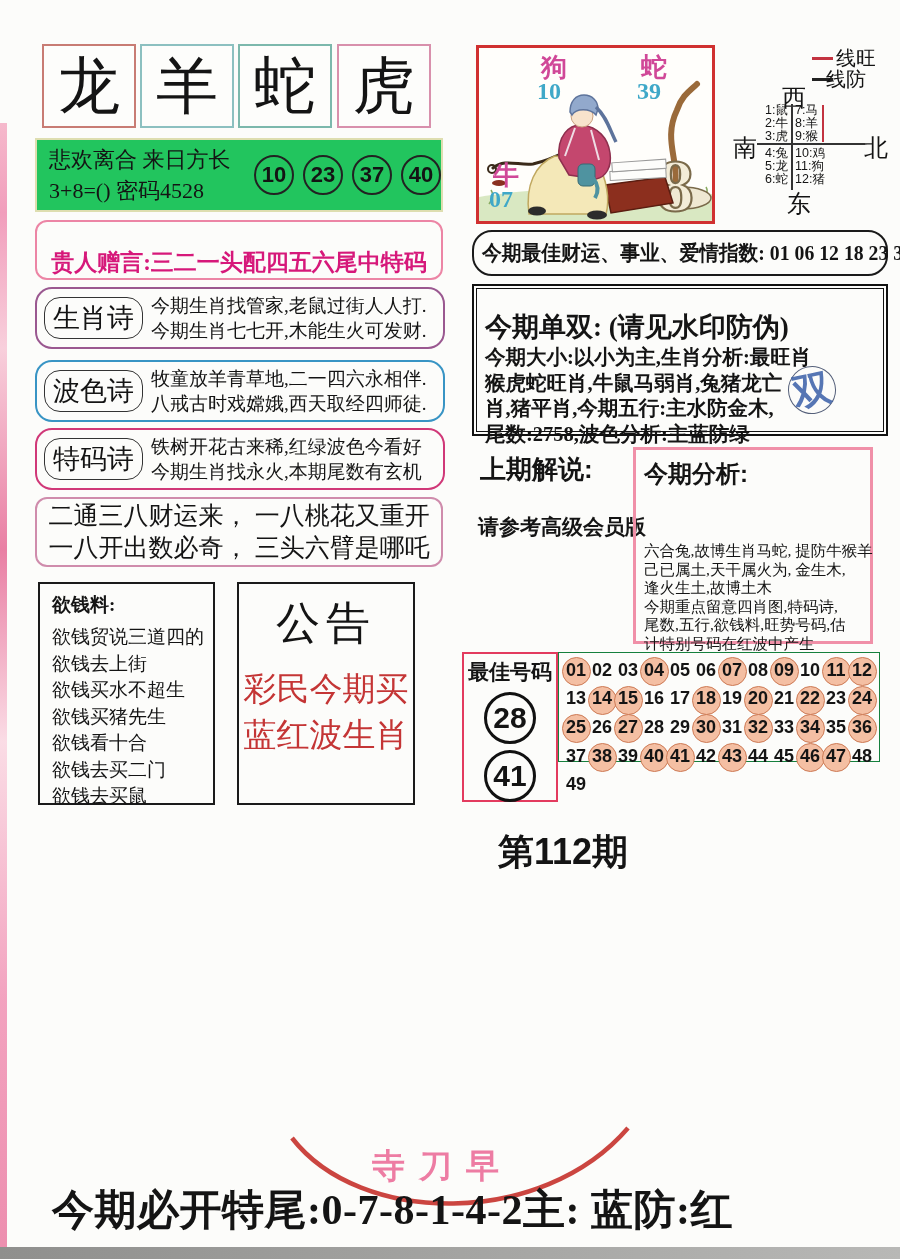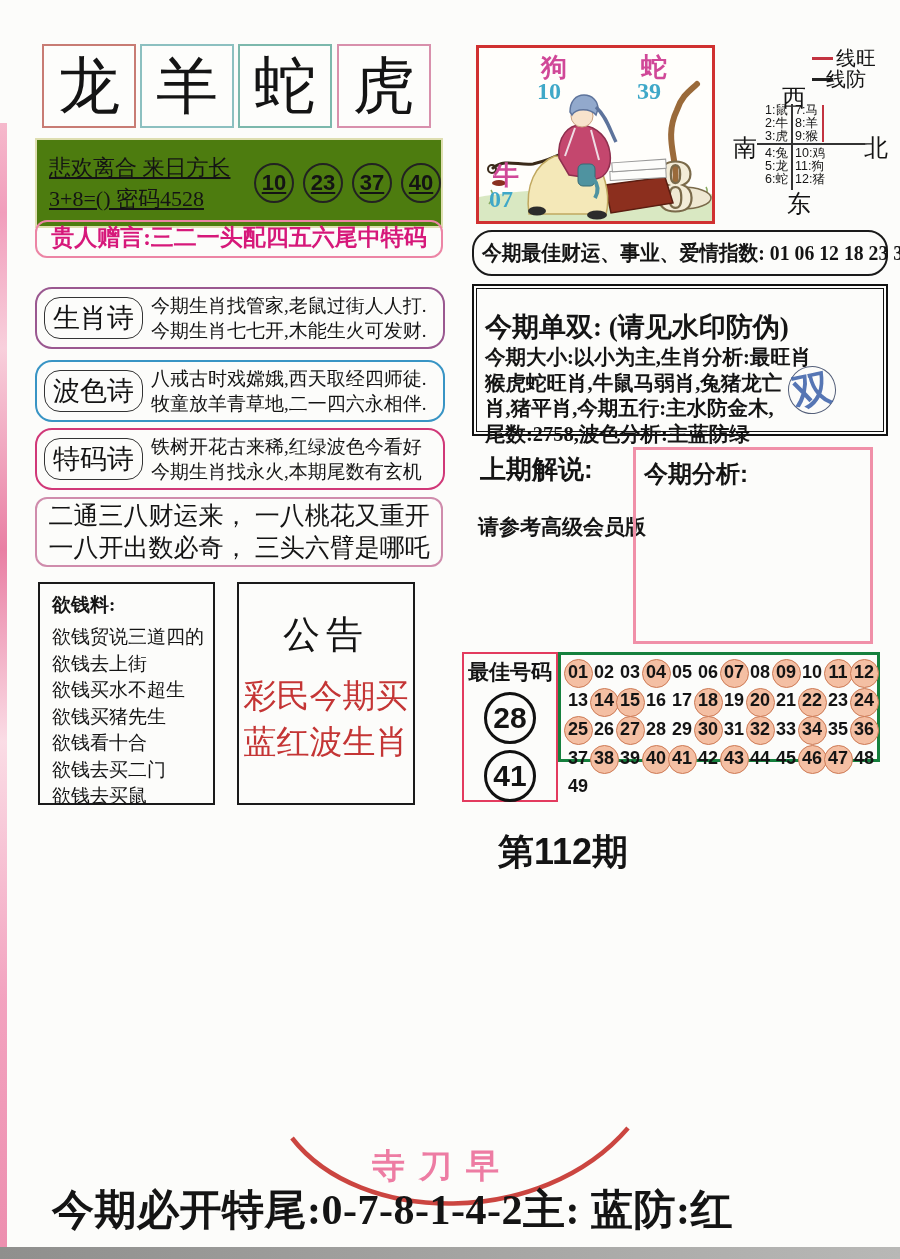--- a/index.html
+++ b/index.html
@@ -10,45 +10,45 @@
   
   .left-strip { position:absolute; left:0; top:123px; width:7px; height:1125px;
     background:linear-gradient(to bottom,#f4a8c0 0%,#ee86ac 8%,#f7c4d4 20%,#e4608e 38%,
       #fad4e0 55%,#f08cb0 78%,#e9739c 100%); opacity:.8; }
   .bottom-strip { position:absolute; left:0; bottom:0; width:900px; height:12px;
     background:linear-gradient(to right,#8f8f8d,#b8b8b6); }
 
   
   .zbox { position:absolute; top:44px; width:94px; height:84px; border:2.5px solid #888;
     display:flex; align-items:center; justify-content:center; font-size:62px; background:#fdfdfb; }
-  .riddle { position:absolute; left:35px; top:138px; width:408px; height:90px;
-    border:2px solid #dedeb0; background:#4d7c0f; display:flex; align-items:center;text-decoration:underline; }
+  .riddle { position:absolute; left:35px; top:138px; width:408px; height:74px;
+    border:2px solid #dedeb0; background:#22c55e; display:flex; align-items:center; }
   .riddle-text { padding-left:12px; width:218px; font-size:22px; line-height:31px; white-space:nowrap; }
   .riddle-nums { display:flex; gap:9px; }
   .rnum { width:40px; height:40px; border:2px solid #222; border-radius:50%;
     display:flex; align-items:center; justify-content:center; font-size:22px; font-weight:bold;
     font-family:"Liberation Sans", sans-serif; }
-  .noble { position:absolute; left:35px; top:220px; width:408px; height:38px;
-    border:2.5px solid #ec85a5; border-radius:12px; display:flex; align-items:flex-start; justify-content:center;
+  .noble { position:absolute; left:35px; top:220px; width:408px; height:60px;
+    border:2.5px solid #ec85a5; border-radius:12px; display:flex; align-items:flex-end; justify-content:center;
     font-size:23px; font-weight:bold; color:var(--accent-magenta,#d6187a); white-space:nowrap; }
   .poem { position:absolute; left:35px; width:410px; height:62px; border:2.5px solid #888;
     border-radius:17px; display:flex; align-items:center; }
   .poem-label { margin-left:7px; border:1.5px solid #333; border-radius:16px; padding:2px 8px;
     font-size:27px; white-space:nowrap; }
   .poem-body { margin-left:8px; font-size:19px; line-height:25px; white-space:nowrap; }
   .couplet { position:absolute; left:35px; top:497px; width:408px; height:70px;
     border:2.5px solid #cf8cac; border-radius:12px; display:flex; flex-direction:column;
     align-items:center; justify-content:center; font-size:25px; line-height:32px; white-space:nowrap; }
   .yuqian { position:absolute; left:38px; top:582px; width:177px; height:223px;
     border:2.5px solid #1a1a1a; padding:8px 0 0 12px; }
   .yuqian-title { font-size:19px; font-weight:bold; margin-bottom:6px; }
   .yuqian-item { font-size:19px; line-height:26.5px; white-space:nowrap; }
   .gonggao { position:absolute; left:237px; top:582px; width:178px; height:223px;
     border:2.5px solid #1a1a1a; text-align:center; }
-  .gonggao-title { font-size:37px; margin-top:26px; letter-spacing:6px; }
+  .gonggao-title { font-size:44px; margin-top:10px; letter-spacing:6px; }
   .gonggao-line { font-size:33px; color:var(--red-text,#c43535); line-height:44px; margin-top:14px; }
   .gonggao-line + .gonggao-line { margin-top:2px; }
 
   
   .painting { position:absolute; left:476px; top:45px; width:239px; height:179px;
     border:3px solid #d03030; background:#fffefb; }
   .pl { position:absolute; font-weight:bold; white-space:nowrap; }
   .pl-animal { font-size:26px; color:var(--animal-pink,#d04898); }
   .pl-num { font-size:24px; color:var(--num-cyan,#3fa8c8); font-family:"Liberation Serif",serif; }
 
@@ -93,21 +93,21 @@
   .an-body { margin-top:52px; }
   .an-line { font-size:15.5px; line-height:18.5px; white-space:nowrap; }
 
   .best { position:absolute; left:462px; top:652px; width:96px; height:150px;
     border:2.5px solid #e33b5e; text-align:center; }
   .best-label { font-size:21px; font-weight:bold; margin-top:4px; white-space:nowrap; }
   .best-circle { width:52px; height:52px; border:3px solid #111; border-radius:50%;
     margin:6px auto 0; display:flex; align-items:center; justify-content:center;
     font-size:30px; font-weight:bold; font-family:"Liberation Sans",sans-serif; }
   .gridbox { position:absolute; left:558px; top:652px; width:322px; height:110px;
-    border:3px solid #15803d; padding:3px 0 0 4px; display:flex; flex-wrap:wrap; align-content:flex-start; }
+    border:1px solid #15803d; padding:3px 0 0 4px; display:flex; flex-wrap:wrap; align-content:flex-start; }
   .cell { width:26px; height:28.6px; display:flex; align-items:center; justify-content:center;
     font-size:18px; font-weight:bold; font-family:"Liberation Sans",sans-serif; position:relative; }
   .cell.hl::before { content:""; position:absolute; left:-1px; top:1px; width:27px; height:27px;
     border-radius:50%; background:var(--highlight-fill,#f4bfa3); border:1px solid #cd7a55; z-index:0; }
   .cell span { position:relative; z-index:1; }
 
   .issue { position:absolute; left:498px; top:828px; font-size:36px; font-weight:bold;
     font-family:"Liberation Sans",sans-serif; }
 
   .stamp-arc { position:absolute; left:280px; top:1118px; }
@@ -156,22 +156,22 @@
   <div class="poem" style="top: 287px; border-color: rgb(154, 88, 144);">
     <span class="poem-label">生肖诗</span>
     <div class="poem-body">
       <div>今期生肖找管家,老鼠过街人人打.</div>
       <div>今期生肖七七开,木能生火可发财.</div>
     </div>
   </div>
   <div class="poem" style="top: 360px; border-color: rgb(56, 148, 196);">
     <span class="poem-label">波色诗</span>
     <div class="poem-body">
+      <div>牧童放羊青草地,二一四六永相伴.</div>
       <div>八戒古时戏嫦娥,西天取经四师徒.</div>
-      <div>牧童放羊青草地,二一四六永相伴.</div>
     </div>
   </div>
   <div class="poem" style="top: 428px; border-color: rgb(208, 56, 120);">
     <span class="poem-label">特码诗</span>
     <div class="poem-body">
       <div>铁树开花古来稀,红绿波色今看好</div>
       <div>今期生肖找永火,本期尾数有玄机</div>
     </div>
   </div>
 
@@ -280,20 +280,28 @@
   </div>
   <div class="watermark">
     <span>双</span>
   </div>
 
   <div class="shangqi-title">上期解说:</div>
   <div class="shangqi-note">请参考高级会员版</div>
 
   <div class="analysis">
     <div class="an-title">今期分析:</div>
+    <div class="an-body">
+        <div class="an-line">六合兔,故博生肖马蛇, 提防牛猴羊</div>
+        <div class="an-line">己已属土,天干属火为, 金生木,</div>
+        <div class="an-line">逢火生土,故博土木</div>
+        <div class="an-line">今期重点留意四肖图,特码诗,</div>
+        <div class="an-line">尾数,五行,欲钱料,旺势号码,估</div>
+        <div class="an-line">计特别号码在红波中产生</div>
+      </div>
   </div>
 
   <div class="best">
     <div class="best-label">最佳号码</div>
     <div class="best-circle">28</div>
     <div class="best-circle">41</div>
   </div>
   <div class="gridbox">
       <div class="cell hl">
         <span>01</span>

